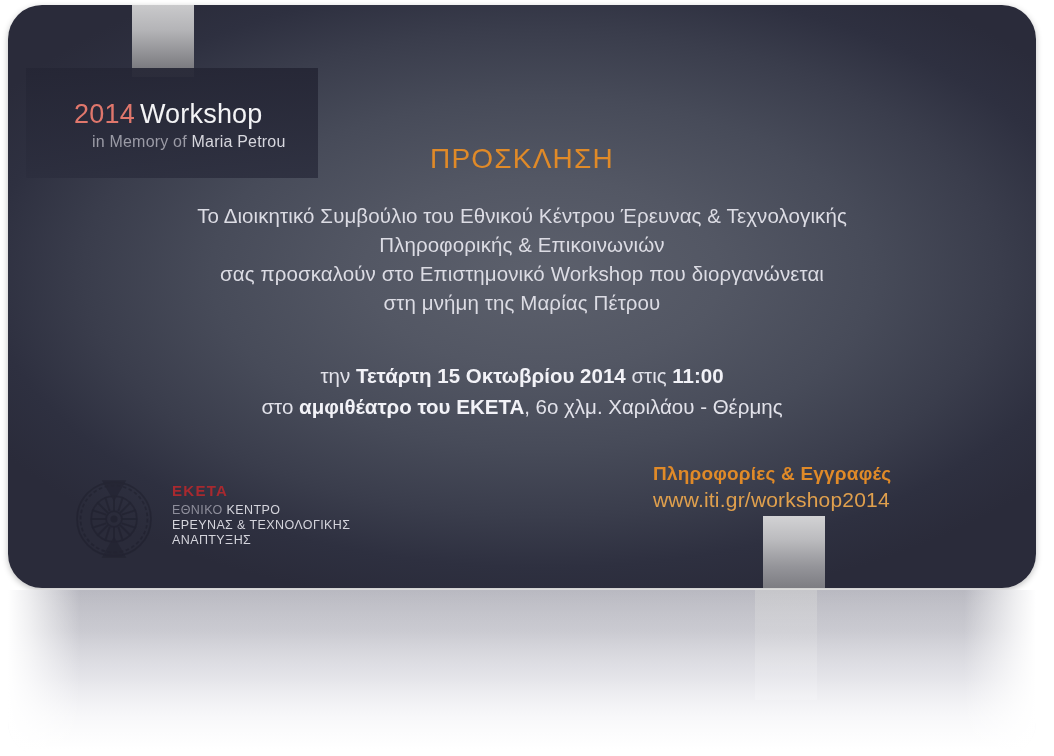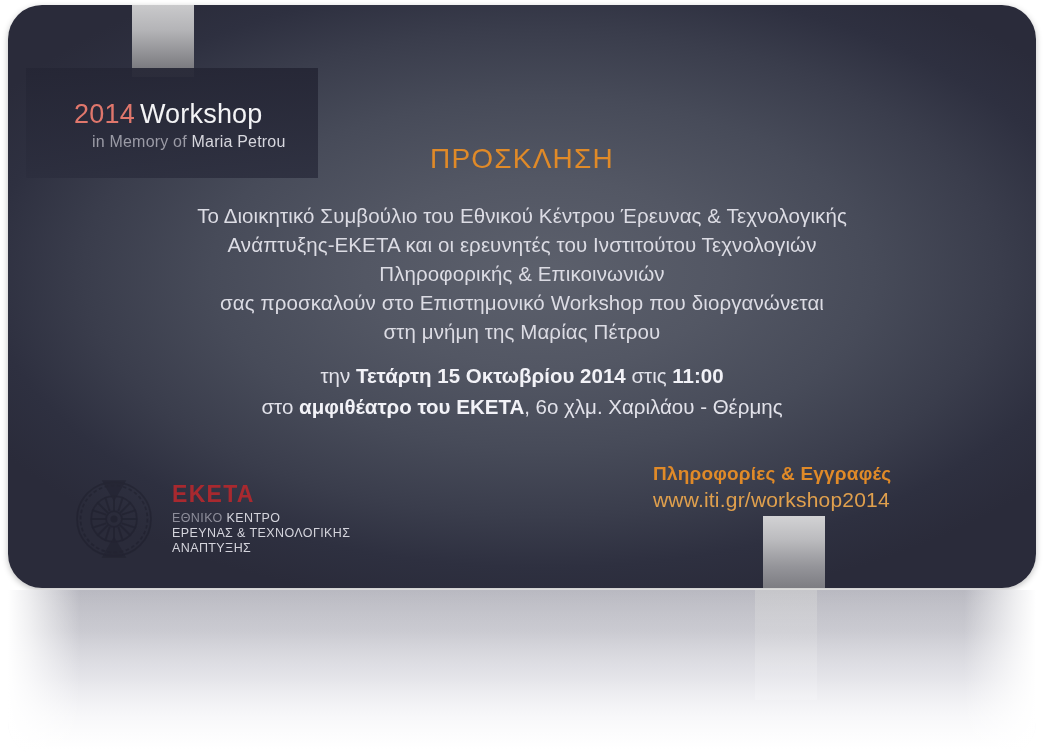--- a/index.html
+++ b/index.html
@@ -62,21 +62,21 @@
     position:absolute;left:60px;right:60px;top:355px;text-align:center;
     color:#e2e2ea;font-weight:300;font-size:20.5px;line-height:31px;
   }
   .detail-block b{font-weight:700;color:#f2f2f7;}
 
   
   .certh{position:absolute;left:62px;top:470px;display:flex;align-items:flex-start;}
   .seal{width:88px;height:88px;flex:0 0 88px;opacity:.55;}
   .certh-txt{margin-left:14px;margin-top:8px;}
   .certh-name{
-    font-size:23px;font-weight:700;color:#a8292f;letter-spacing:1.3px;line-height:1;
+    font-size:15px;font-weight:700;color:#a8292f;letter-spacing:1.3px;line-height:1;
   }
   .certh-sub{
     margin-top:5px;font-size:12.5px;line-height:15px;color:#d4d4dc;
     font-weight:400;letter-spacing:.4px;
   }
   .certh-sub .dim{color:#8e8e9b;}
 
   
   .info{position:absolute;left:645px;top:458px;}
   .info-head{font-size:19px;font-weight:700;color:#e08a28;letter-spacing:.2px;}
@@ -127,21 +127,20 @@
         </div>
         <div class="wk-line2">
           <span>in Memory of </span><span class="bright">Maria Petrou</span>
         </div>
       </div>
 
       <div class="invite-title">ΠΡΟΣΚΛΗΣΗ</div>
 
       <div class="body-block">
         <div>Το Διοικητικό Συμβούλιο του Εθνικού Κέντρου Έρευνας &amp; Τεχνολογικής</div>
-        <div>Ανάπτυξης-ΕΚΕΤΑ και οι ερευνητές του Ινστιτούτου Τεχνολογιών</div>
         <div>Πληροφορικής &amp; Επικοινωνιών</div>
         <div>σας προσκαλούν στο Επιστημονικό Workshop που διοργανώνεται</div>
         <div>στη μνήμη της Μαρίας Πέτρου</div>
       </div>
 
       <div class="detail-block">
         <div><span>την </span><b>Τετάρτη 15 Οκτωβρίου 2014</b><span> στις </span><b>11:00</b></div>
         <div><span>στο </span><b>αμφιθέατρο του ΕΚΕΤΑ</b><span>, 6ο χλμ. Χαριλάου - Θέρμης</span></div>
       </div>
 

